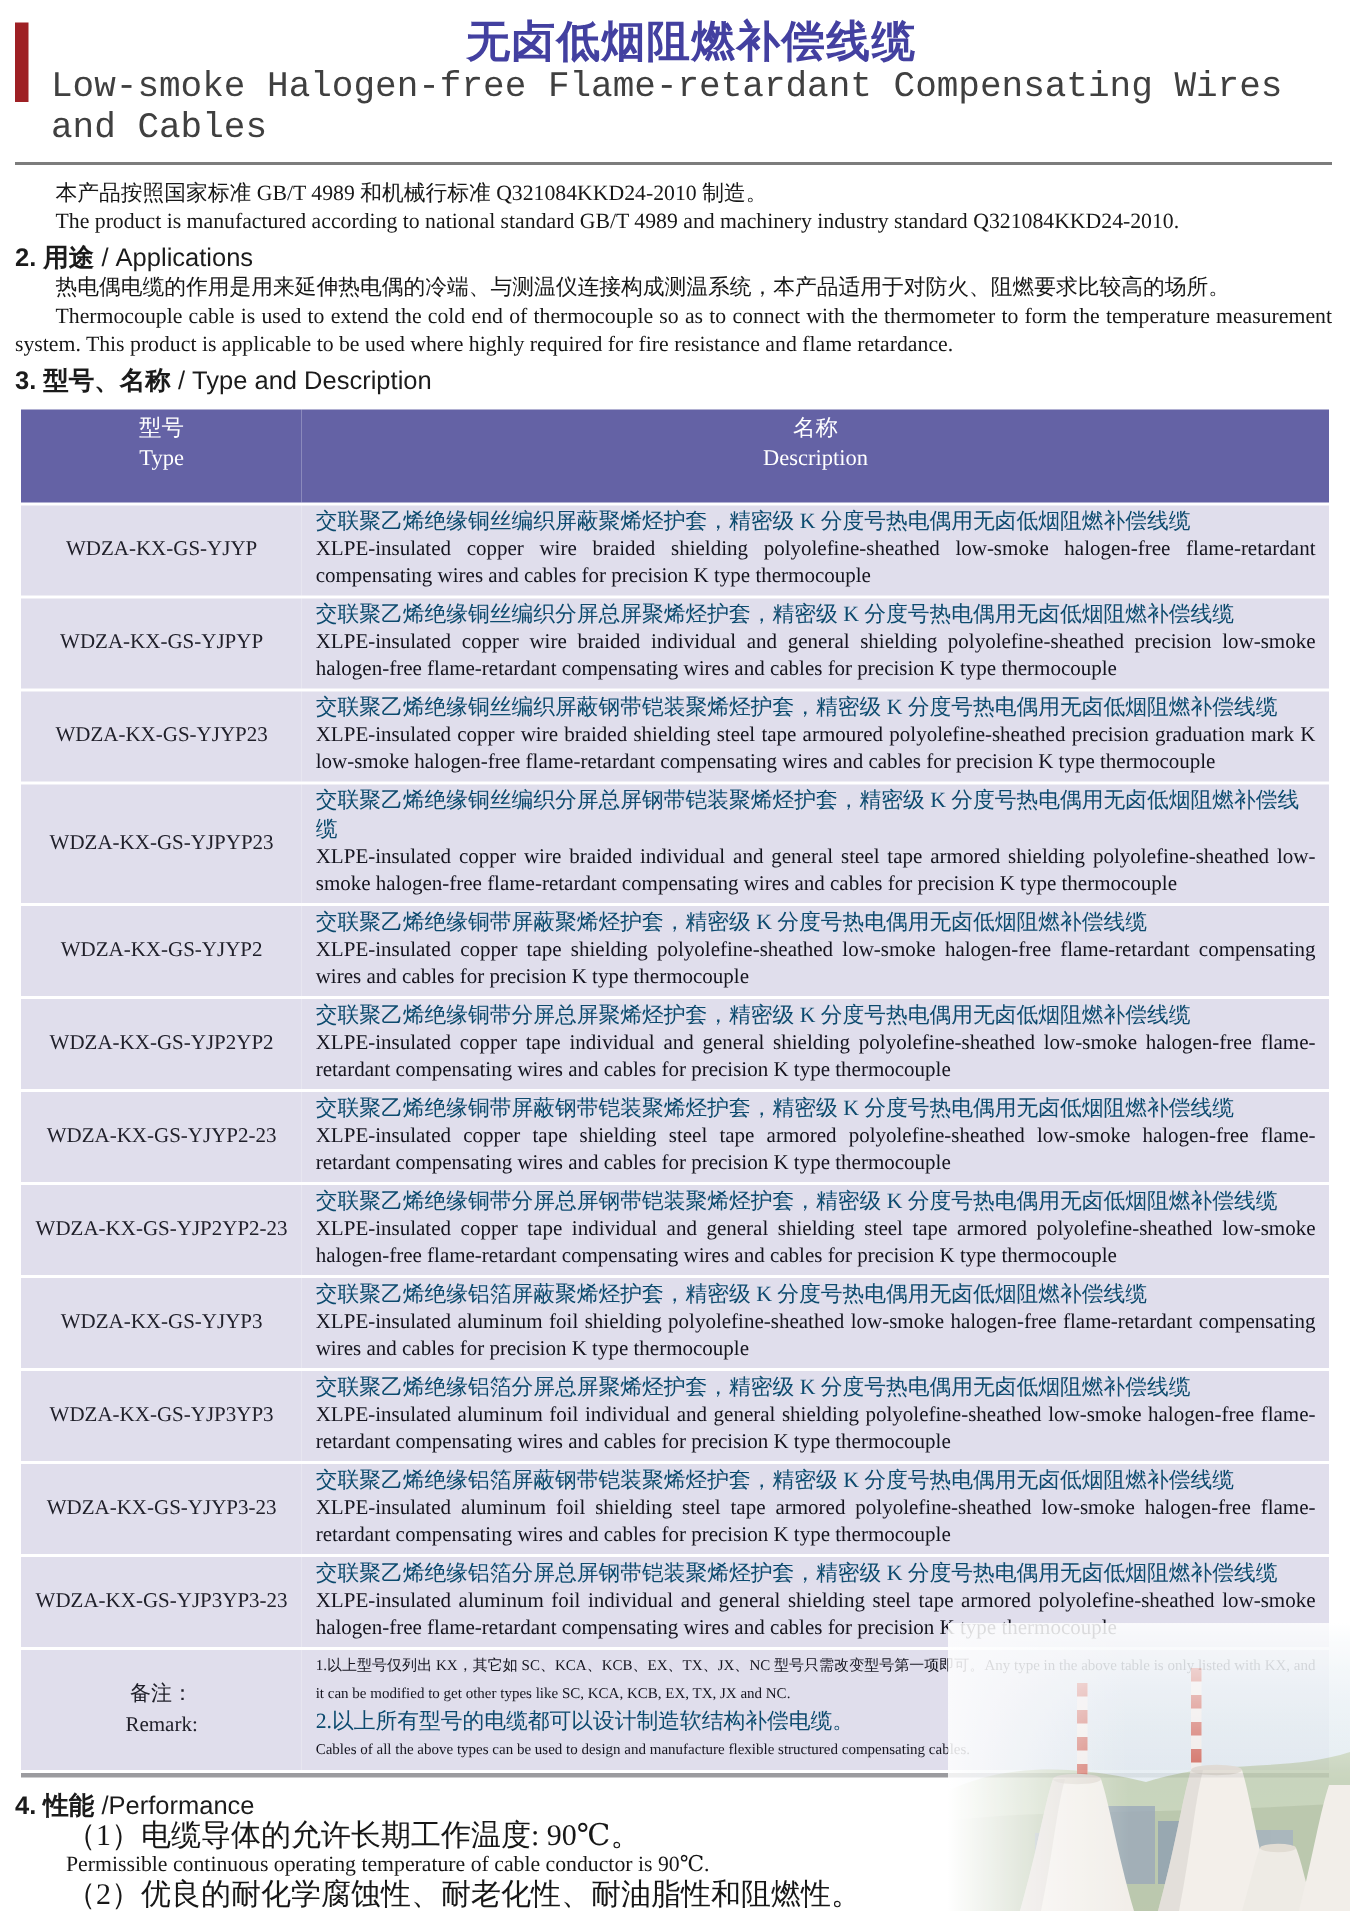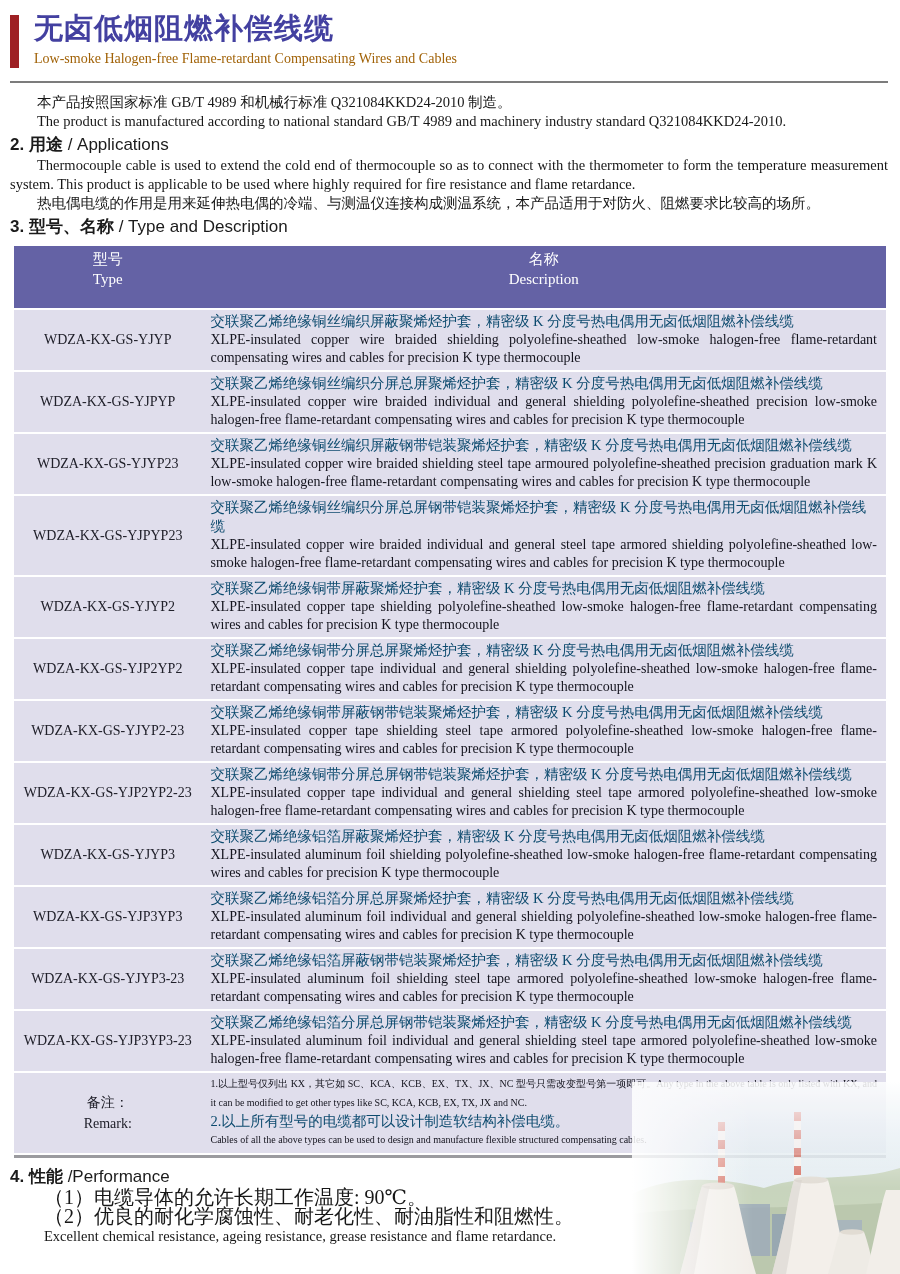--- a/index.html
+++ b/index.html
@@ -10,25 +10,25 @@
     color:#141414;
   }
   .page { position:relative; width:900px; height:1274px; padding:12px 12px 0 10px; }
 
   
   .doc-header { position:relative; padding-left:24px; margin-bottom:6px; }
   .accent-bar { position:absolute; left:0; top:3px; width:9px; height:53px; background:var(--accent,#9e2024); }
   .title-zh {
     font-family:"Liberation Sans","DejaVu Sans",sans-serif;
     font-size:29px; font-weight:bold; color:var(--title,#4340a0);
-    letter-spacing:1px; line-height:32px;
+    letter-spacing:1px; line-height:32px;text-align:center;
   }
   .title-en {
-    font-family:Liberation Serif, serif;
-    font-size:14px; font-weight:normal; color:#a16207; line-height:27px; margin-top:1px;
+    font-family:Liberation Mono, monospace;
+    font-size:24px; font-weight:normal; color:#404040; line-height:27px; margin-top:1px;
   }
   .header-rule { border:none; border-top:2px solid #7c7c7c; margin:9px 0 10px 0; }
 
   
   .sec-heading {
     font-family:"Liberation Sans","DejaVu Sans",sans-serif;
     font-size:17px; color:#1b1b1b; line-height:22px; margin-top:3px;
   }
   .sec-heading .b { font-weight:bold; }
   .sec-heading .r { font-weight:normal; }
@@ -77,22 +77,22 @@
     <div class="title-en">Low-smoke Halogen-free Flame-retardant Compensating Wires and Cables</div>
   </div>
   <hr class="header-rule">
 
   <p class="para zh">本产品按照国家标准 GB/T 4989 和机械行标准 Q321084KKD24-2010 制造。</p>
   <p class="para en">The product is manufactured according to national standard GB/T 4989 and machinery industry standard Q321084KKD24-2010.</p>
 
   <div class="sec-heading">
     <span class="b">2. 用途</span><span class="r"> / Applications</span>
   </div>
+  <p class="para zh">热电偶电缆的作用是用来延伸热电偶的冷端、与测温仪连接构成测温系统，本产品适用于对防火、阻燃要求比较高的场所。</p>
   <p class="para en">Thermocouple cable is used to extend the cold end of thermocouple so as to connect with the thermometer to form the temperature measurement system. This product is applicable to be used where highly required for fire resistance and flame retardance.</p>
-  <p class="para zh">热电偶电缆的作用是用来延伸热电偶的冷端、与测温仪连接构成测温系统，本产品适用于对防火、阻燃要求比较高的场所。</p>
 
   <div class="sec-heading">
     <span class="b">3. 型号、名称</span><span class="r"> / Type and Description</span>
   </div>
 
   <div class="type-table-wrap">
     <table class="type-table">
       <colgroup>
           <col class="col1">
           <col>
@@ -211,20 +211,21 @@
     </table>
   </div>
 
   <div class="perf">
     <div class="sec-heading">
       <span class="b">4. 性能</span><span class="r"> /Performance</span>
     </div>
     <div id="perf-items">
         <div class="perf-item">
           <div class="zh-line">（1）电缆导体的允许长期工作温度: 90℃。</div>
+          <div class="en-line">Permissible continuous operating temperature of cable conductor is 90℃.</div>
         </div>
         <div class="perf-item">
           <div class="zh-line">（2）优良的耐化学腐蚀性、耐老化性、耐油脂性和阻燃性。</div>
           <div class="en-line">Excellent chemical resistance, ageing resistance, grease resistance and flame retardance.</div>
         </div>
       </div>
   </div>
 
   <div class="plant-photo">
     <svg width="268" height="192" viewBox="0 0 268 192" xmlns="http://www.w3.org/2000/svg">

